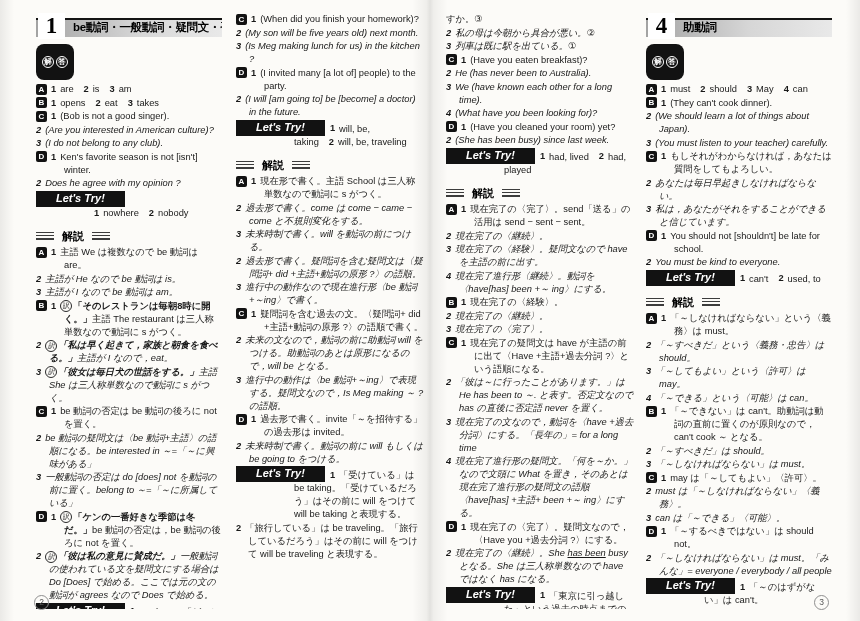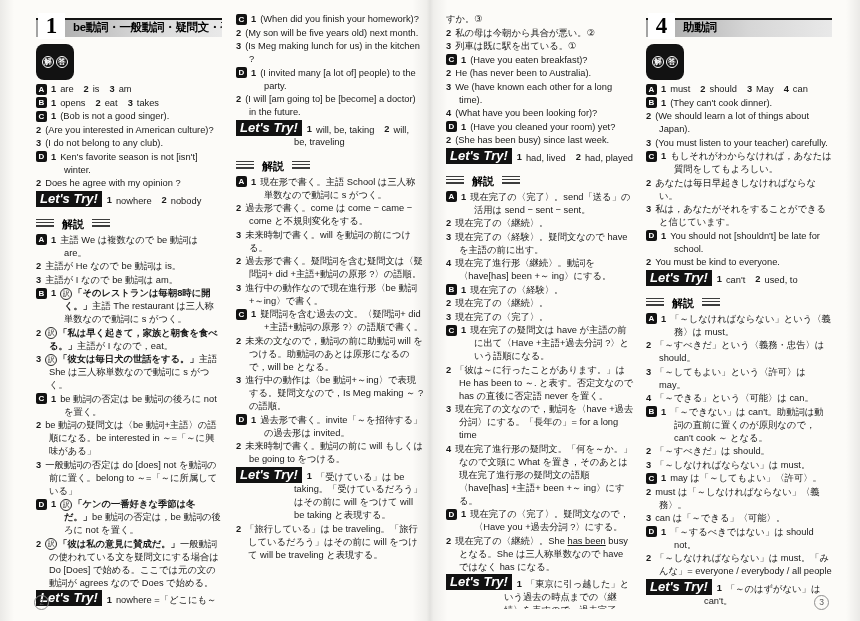--- a/index.html
+++ b/index.html
@@ -34,28 +34,28 @@
   .kaito .ch{display:inline-block;width:10px;height:10px;border:1px solid #fff;border-radius:50%;
     color:#fff;font-size:7.5px;line-height:10px;text-align:center;font-weight:bold;margin:0 1px;}
 
   
   .kaisetsu{display:flex;align-items:center;gap:8px;margin:3px 0 3px;font-weight:bold;font-size:11px;color:#000;}
   .hatch{width:18px;height:10px;background:repeating-linear-gradient(to bottom,#3c3c3c 0 1.2px,transparent 1.2px 3.2px);}
 
   p.item{margin:0 0 0.5px;}
   .h-lab{padding-left:28px;text-indent:-28px;}
   .h-lt{padding-left:58px;text-indent:-58px;}
-  .ind1{margin-left:15px;padding-left:13px;text-indent:-13px;}
+  .ind1{margin-left:15px;padding-left:13px;text-indent:-13px;font-style:italic;}
   .ind2{margin-left:28px;}
   .ind-lt{margin-left:46px;padding-left:12px;text-indent:-12px;}
 
   .lab{display:inline-block;width:11px;height:11px;background:#121212;color:#fff;font-size:8px;font-weight:bold;
     text-align:center;line-height:11px;border-radius:2px;margin-right:4px;vertical-align:0.5px;text-indent:0;}
-  .ltb{display:inline-block;background:#121212;color:#fff;font-size:13px;font-weight:bold;font-style:italic;
-    padding:1px 4px 2px;margin-right:5px;vertical-align:0.5px;text-indent:0;white-space:nowrap;}
+  .ltb{display:inline-block;background:#121212;color:#fff;font-size:11px;font-weight:bold;font-style:italic;
+    padding:1px 20px 2px;margin-right:5px;vertical-align:0.5px;text-indent:0;white-space:nowrap;}
   .n{font-weight:bold;margin-right:4px;}
   .n.ng{margin-left:10px;}
   .y{display:inline-block;width:10px;height:10px;border:1px solid #2a2a2a;border-radius:50%;font-size:7px;
     line-height:10px;text-align:center;margin-right:1px;vertical-align:0.5px;text-indent:0;}
   .b{font-weight:bold;}
   .u{text-decoration:underline;}
   .gap{height:7px;}
   .biggap{height:12px;}
 
   .pnum{position:absolute;bottom:11px;width:13px;height:13px;border:1px solid #8f8f8f;border-radius:50%;

